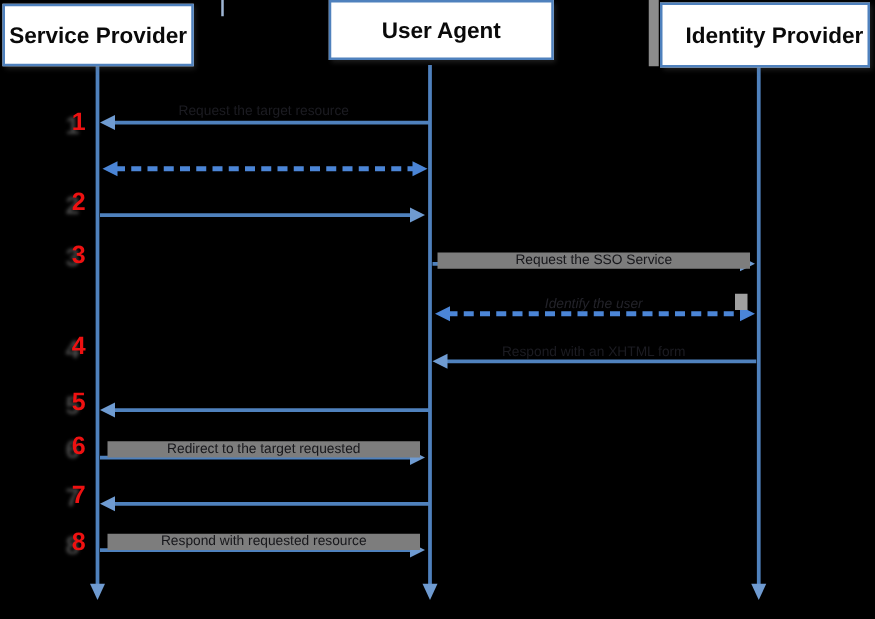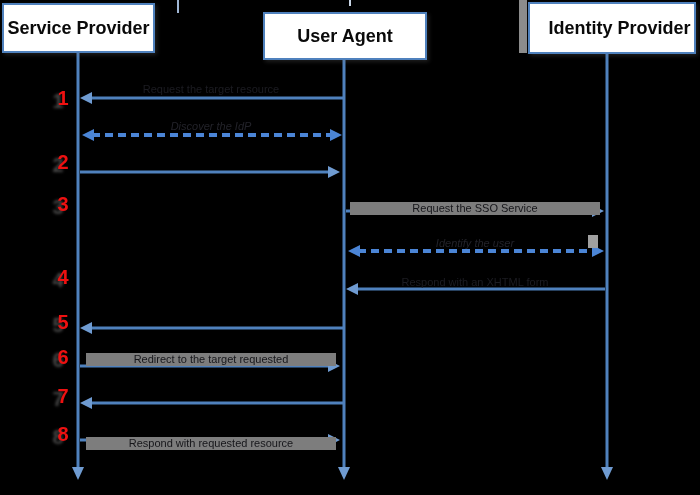--- a/index.html
+++ b/index.html
@@ -8,21 +8,21 @@
     font-family:"Liberation Sans",sans-serif;overflow:hidden;
   }
   
   .actor{
     position:absolute;background:#ffffff;border:2px solid #4f81bd;
     display:flex;align-items:center;justify-content:center;
     font-weight:bold;font-size:18px;color:#0a0a0a;box-sizing:border-box;
     box-shadow:2px 2px 4px rgba(120,120,120,.25);
   }
   .actor.sp{left:2px;top:3px;width:153px;height:50px;}
-  .actor.ua{left:263px;top:12px;width:164px;height:48px;}
+  .actor.ua{left:263px;top:0;width:180px;height:48px;}
   .actor.idp{left:528px;top:2px;width:168px;height:52px;padding-left:15px;}
   
   .graybar{position:absolute;left:519px;top:0;width:8px;height:53px;background:#8c8c8c;}
   .graysq{position:absolute;left:588px;top:235px;width:10px;height:13px;background:#a0a0a0;}
   
   svg.overlay{position:absolute;left:0;top:0;}
   
   .num{
     position:absolute;left:50px;width:26px;text-align:center;
     font-weight:bold;font-size:20px;color:#ee1111;
@@ -35,21 +35,21 @@
     position:absolute;font-size:11px;height:13px;line-height:13px;
     text-align:center;white-space:nowrap;overflow:hidden;
   }
   .span-sp-ua{left:86px;width:250px;text-align:center;}
   .span-ua-idp{left:350px;width:250px;}
   .strip{background:#7d7d7d;color:#16161a;}
   .dark{color:#1c1c22;background:transparent;}
   .note{color:#23232a;background:transparent;font-style:italic;}
   .l1{top:83px}.lnote1{top:120px}.l2{top:159px}.l3{top:202px}
   .lnote2{top:237px}.l4{top:276px}.l5{top:314px}
-  .l6{top:353px}.l7{top:390px}.l8{top:437px}
+  .l6{top:353px}.l7{top:390px}.l8{top:427px}
 </style>
 </head>
 <body>
 
 <div class="canvas">
 
   <svg class="overlay" width="700" height="495" viewBox="0 0 700 495">
 
     <line x1="178" y1="0" x2="178" y2="13" stroke="#9fb6d4" stroke-width="2"></line>
     <line x1="350" y1="0" x2="350" y2="6" stroke="#c8d4e4" stroke-width="2"></line>
@@ -136,20 +136,19 @@
   <div class="num n1">1</div>
   <div class="num n2">2</div>
   <div class="num n3">3</div>
   <div class="num n4">4</div>
   <div class="num n5">5</div>
   <div class="num n6">6</div>
   <div class="num n7">7</div>
   <div class="num n8">8</div>
 
   <div class="mlabel dark  span-sp-ua  l1">Request the target resource</div>
-  <div class="mlabel note  span-sp-ua  lnote1">Discover the IdP</div>
   <div class="mlabel strip span-ua-idp l3">Request the SSO Service</div>
   <div class="mlabel note  span-ua-idp lnote2">Identify the user</div>
   <div class="mlabel dark  span-ua-idp l4">Respond with an XHTML form</div>
   <div class="mlabel strip span-sp-ua  l6">Redirect to the target requested</div>
   <div class="mlabel strip span-sp-ua  l8">Respond with requested resource</div>
 
 </div>
 
 </body></html>

